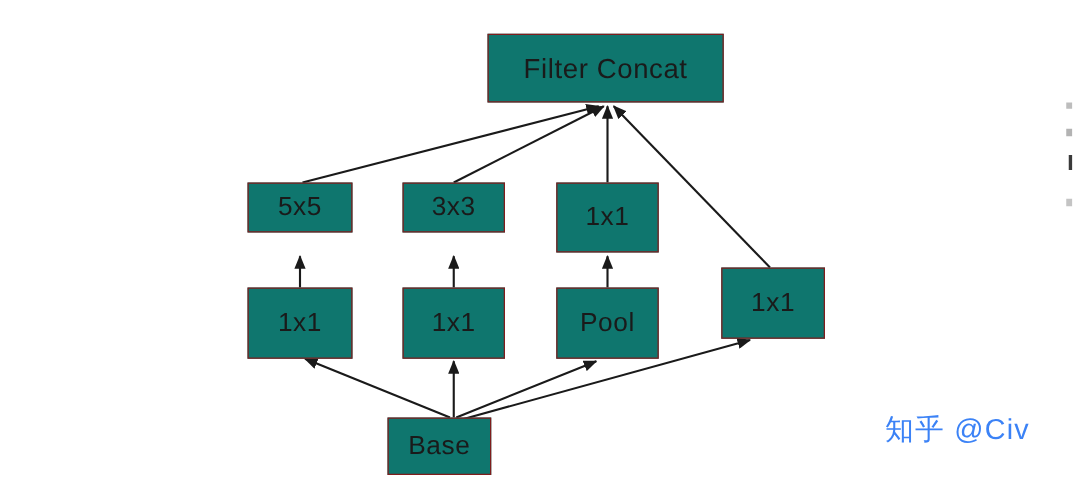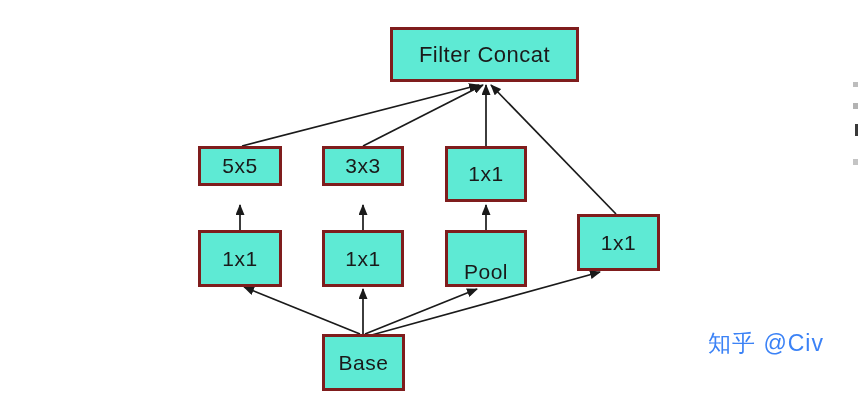--- a/index.html
+++ b/index.html
@@ -18,38 +18,38 @@
   .edges-layer {
     position: absolute;
     left: 0;
     top: 0;
     width: 858px;
     height: 401px;
   }
   .node {
     position: absolute;
     box-sizing: border-box;
-    background: #5eead4;
-    border: 3px solid #7f1d1d;
+    background: #0f766e;
+    border: 1px solid #7f1d1d;
     display: flex;
     align-items: center;
     justify-content: center;
     font-size: 21px;
     color: #1a1a1a;
     letter-spacing: 0.5px;
   }
   .pos-filter-concat { left: 390px; top: 27px;  width: 189px; height: 55px; font-size: 22px; }
   .pos-conv5x5       { left: 198px; top: 146px; width: 84px;  height: 40px; }
   .pos-conv3x3       { left: 322px; top: 146px; width: 82px;  height: 40px; }
   .pos-conv1x1-top   { left: 445px; top: 146px; width: 82px;  height: 56px; }
   .pos-conv1x1-left  { left: 198px; top: 230px; width: 84px;  height: 57px; }
   .pos-conv1x1-mid   { left: 322px; top: 230px; width: 82px;  height: 57px; }
-  .pos-pool          { left: 445px; top: 230px; width: 82px;  height: 57px; align-items: flex-end; }
+  .pos-pool          { left: 445px; top: 230px; width: 82px;  height: 57px; }
   .pos-conv1x1-right { left: 577px; top: 214px; width: 83px;  height: 57px; }
-  .pos-base          { left: 322px; top: 334px; width: 83px;  height: 57px; }
+  .pos-base          { left: 310px; top: 334px; width: 83px;  height: 46px; }
 
   .watermark {
     position: absolute;
     left: 708px;
     top: 328px;
     font-size: 23px;
     color: #3b82f6;
     text-shadow: 0 1px 0 #ffffff;
     letter-spacing: 1px;
     white-space: nowrap;

